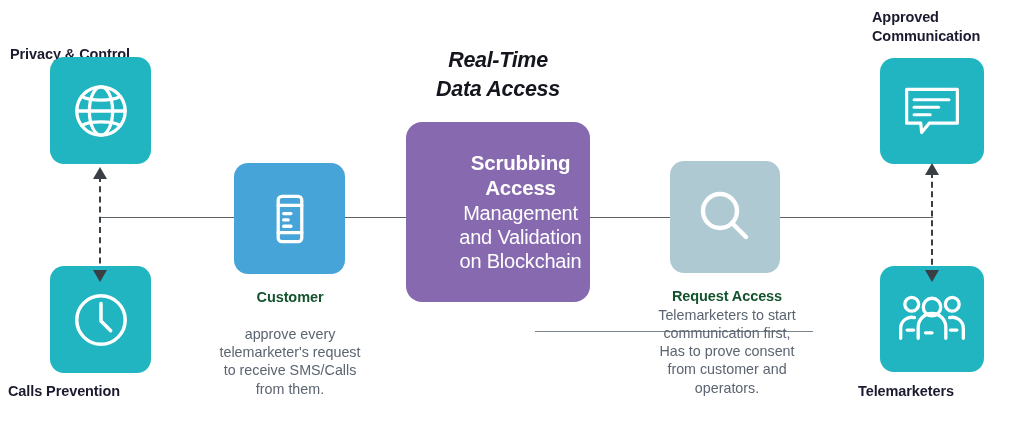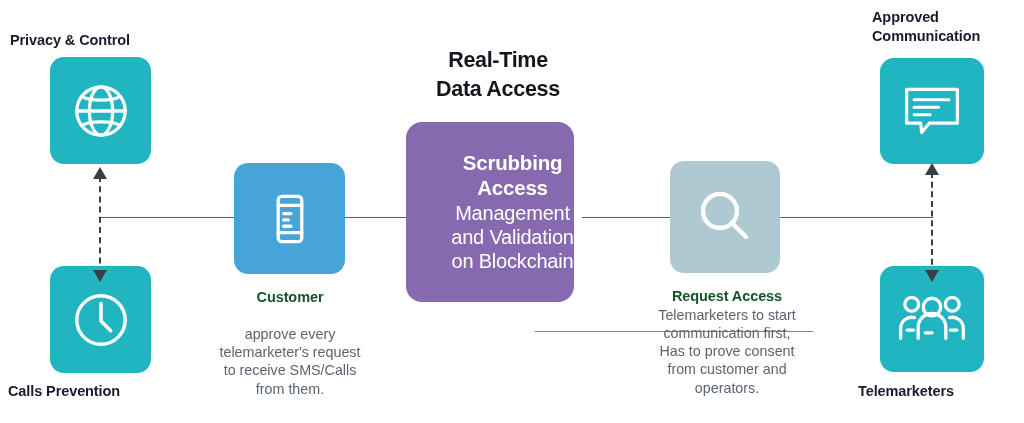--- a/index.html
+++ b/index.html
@@ -73,20 +73,21 @@
   }
 
   .center-title {
     position: absolute;
     text-align: center;
     font-weight: bold;
     font-size: 21.5px;
     color: #15161d;
     line-height: 1.35;
     letter-spacing: -0.3px;
+    font-style: italic;
   }
 
   .hline {
     position: absolute;
     height: 0;
     border-top: 1.6px solid #5c6166;
     z-index: 0;
   }
   .thinline {
     position: absolute;
@@ -129,21 +130,21 @@
   <div class="thinline" style="left:535px; top:331px; width:278px;"></div>
 
   <div class="vdash" style="left:99px; top:176px; height:108px;"></div>
   <div class="arrowhead arrow-up" style="left:93px; top:167px;"></div>
   <div class="arrowhead arrow-down" style="left:93px; top:270px;"></div>
 
   <div class="vdash" style="left:931px; top:172px; height:112px;"></div>
   <div class="arrowhead arrow-up" style="left:925px; top:163px;"></div>
   <div class="arrowhead arrow-down" style="left:925px; top:270px;"></div>
 
-  <div class="node-label" style="left:10px; top:31px; width:190px;">Privacy &amp; Control</div>
+  <div class="node-label" style="left:10px; top:45px; width:190px;">Privacy &amp; Control</div>
   <div class="icon-box teal" style="left:50px; top:57px; width:101px; height:107px;">
     <span>
       <svg width="62" height="62" viewBox="0 0 64 64" fill="none" stroke="#ffffff" stroke-width="3.4" stroke-linecap="round">
         <circle cx="32" cy="32" r="25"></circle>
         <ellipse cx="32" cy="32" rx="12" ry="25"></ellipse>
         <line x1="7" y1="32" x2="57" y2="32"></line>
         <path d="M12 17 C20 22 44 22 52 17"></path>
         <path d="M12 47 C20 42 44 42 52 47"></path>
       </svg>
     </span>
@@ -177,21 +178,21 @@
     <span>approve every</span><br>
     <span>telemarketer's request</span><br>
     <span>to receive SMS/Calls</span><br>
     <span>from them.</span>
   </div>
 
   <div class="center-title" style="left:400px; top:46px; width:196px;">
     <span>Real-Time</span><br>
     <span>Data Access</span>
   </div>
-  <div class="center-box" style="left:406px; top:122px; width:168px; height:180px;padding-left:45px;">
+  <div class="center-box" style="left:406px; top:122px; width:184px; height:180px;padding-left:45px;">
     <div class="cb-bold">Scrubbing</div>
     <div class="cb-bold">Access</div>
     <div class="cb-reg">Management</div>
     <div class="cb-reg">and Validation</div>
     <div class="cb-reg">on Blockchain</div>
   </div>
 
   <div class="icon-box steel" style="left:670px; top:161px; width:110px; height:112px;">
     <span>
       <svg width="64" height="64" viewBox="0 0 64 64" fill="none" stroke="#ffffff" stroke-width="4.4" stroke-linecap="round">

